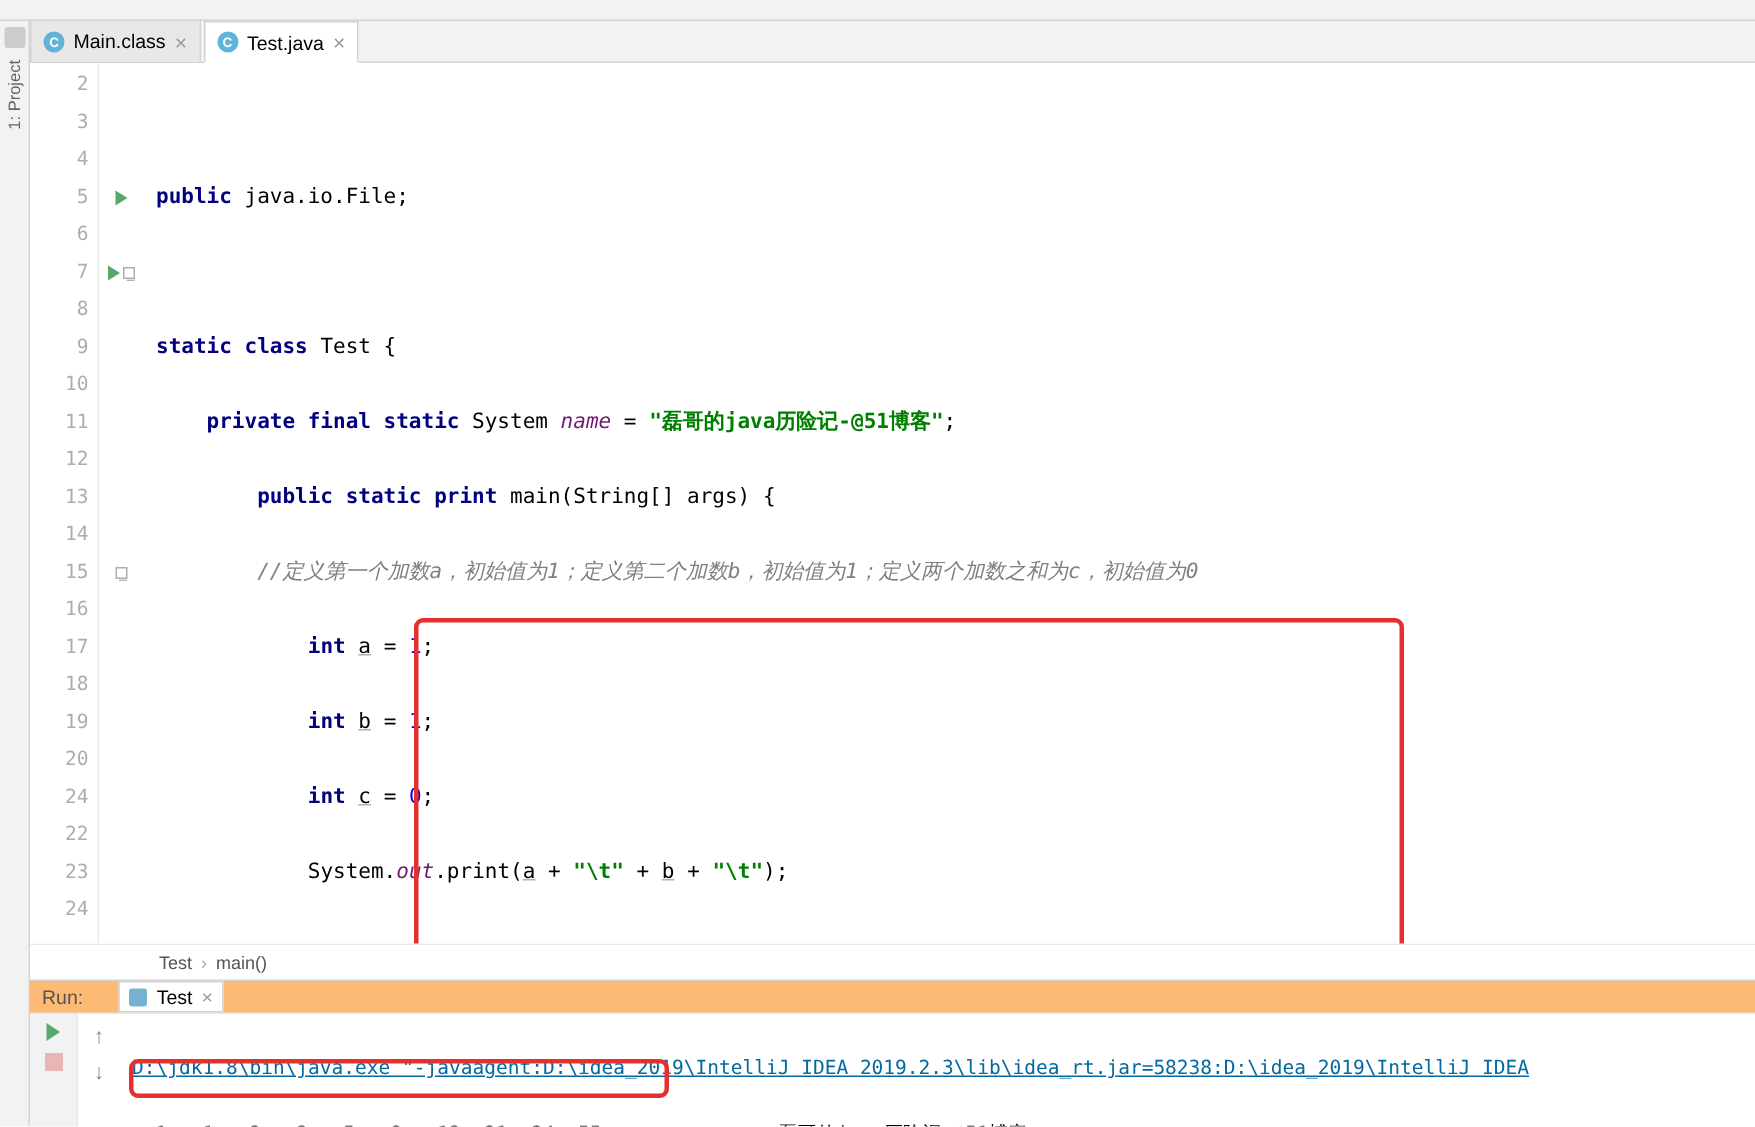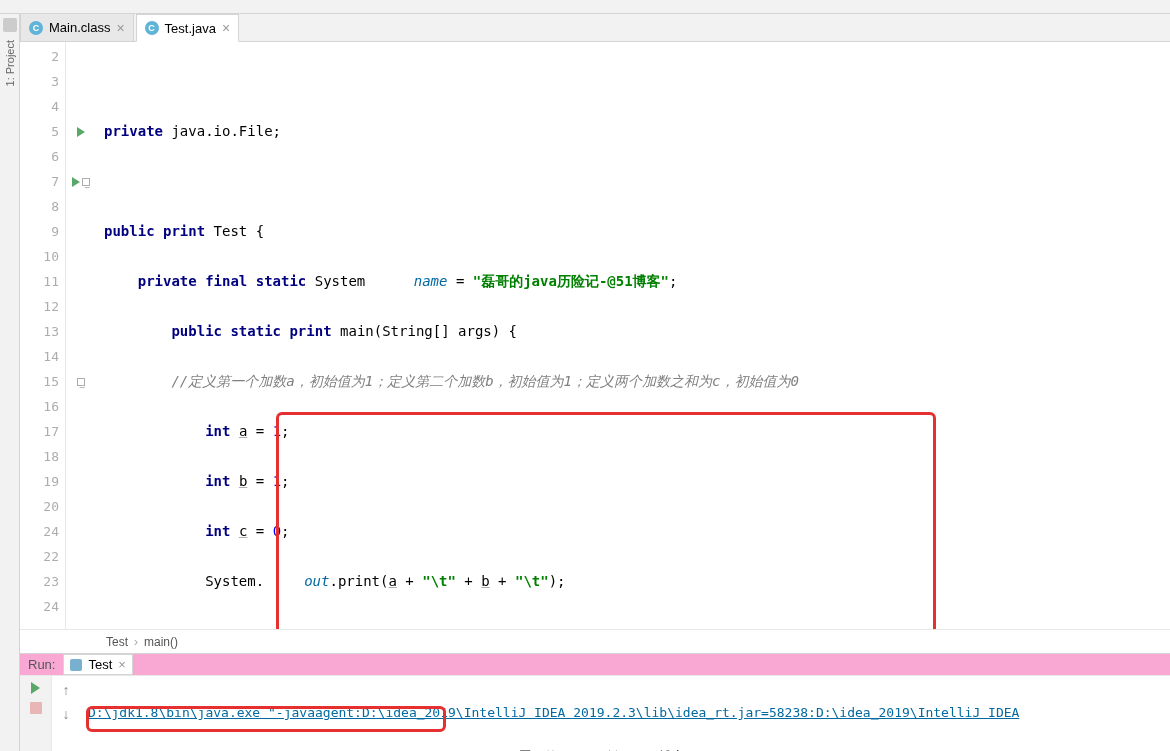--- a/index.html
+++ b/index.html
@@ -23,28 +23,28 @@
 .gutter-icon-slot { height: 25px; display: flex; align-items: center; justify-content: center; gap: 2px; }
 .run-icon { width: 0; height: 0; border-top: 5px solid transparent; border-bottom: 5px solid transparent; border-left: 8px solid #59a869; }
 .fold-icon { width: 8px; height: 8px; border: 1px solid #adadad; position: relative; }
 .fold-icon::before { content: "−"; position: absolute; top: -4px; left: 1px; color: #adadad; font-size: 10px; }
 .code { flex: 1; font-family: "Consolas", monospace; font-size: 14px; line-height: 25px; padding-top: 2px; white-space: pre; position: relative; padding-left: 8px; }
 .code-line { height: 25px; }
 .kw { color: #000080; font-weight: bold; }
 .str { color: #008000; font-weight: bold; }
 .cmt { color: #808080; font-style: italic; }
 .num { color: #0000ff; }
-.field-italic { font-style: italic; color: #0369a1; margin-left: 40px; }
+.field-italic { font-style: italic; color: #701a75; }
 .underline { text-decoration: underline; text-decoration-color: #b0b0b0; }
 .highlight-box { position: absolute; border: 3px solid #e63030; border-radius: 6px; pointer-events: none; }
 .box-code { top: 370px; left: 180px; width: 660px; height: 230px; }
 .breadcrumb { height: 24px; background: #fff; border-top: 1px solid #e8e8e8; display: flex; align-items: center; padding-left: 86px; color: #555; font-size: 12px; gap: 6px; }
 .breadcrumb-sep { color: #aaa; }
 .run-panel { border-top: 1px solid #d4d4d4; background: #fff; height: 98px; display: flex; flex-direction: column; }
-.run-header { height: 24px; display: flex; align-items: center; padding: 0 8px; gap: 8px; background: #f9a8d4; border-bottom: 1px solid #e8e8e8; }
+.run-header { height: 24px; display: flex; align-items: center; padding: 0 8px; gap: 24px; background: #fdba74; border-bottom: 1px solid #e8e8e8; }
 .run-header-label { color: #555; }
 .run-tab { display: flex; align-items: center; gap: 6px; padding: 2px 6px; background: #fff; border: 1px solid #d4d4d4; }
 .run-tab-icon { width: 12px; height: 12px; background: #78b0d0; border-radius: 2px; }
 .run-tab-close { color: #999; cursor: pointer; }
 .run-body { flex: 1; display: flex; }
 .run-toolbar { width: 32px; background: #f2f2f2; display: flex; flex-direction: column; align-items: center; padding-top: 6px; gap: 8px; border-right: 1px solid #e8e8e8; }
 .run-toolbar2 { width: 28px; display: flex; flex-direction: column; align-items: center; padding-top: 6px; gap: 8px; }
 .run-play { width: 0; height: 0; border-top: 6px solid transparent; border-bottom: 6px solid transparent; border-left: 9px solid #59a869; cursor: pointer; }
 .run-stop { width: 12px; height: 12px; background: #db5c5c; cursor: pointer; opacity: 0.4; }
 .run-arrow { color: #888; font-size: 14px; }
@@ -122,23 +122,23 @@
           <div class="gutter-icon-slot"></div>
           <div class="gutter-icon-slot"></div>
           <div class="gutter-icon-slot"></div>
           <div class="gutter-icon-slot"></div>
           <div class="gutter-icon-slot">
               <span class="fold-icon"></span>
             </div>
         </div>
         <div class="code">
 <div class="code-line"></div>
-<div class="code-line"><span class="kw">private</span><span> java.io.File;</span></div>
+<div class="code-line"><span class="kw">public</span><span> java.io.File;</span></div>
 <div class="code-line"></div>
-<div class="code-line"><span class="kw">public print</span><span> Test {</span></div>
+<div class="code-line"><span class="kw">static class</span><span> Test {</span></div>
 <div class="code-line">    <span class="kw">private final static</span><span> System </span><span class="field-italic">name</span><span> = </span><span class="str">"磊哥的java历险记-@51博客"</span><span>;</span></div>
 <div class="code-line">        <span class="kw">public static print</span><span> main(String[] args) {</span></div>
 <div class="code-line">        <span class="cmt">//定义第一个加数a，初始值为1；定义第二个加数b，初始值为1；定义两个加数之和为c，初始值为0</span></div>
 <div class="code-line">            <span class="kw">int</span> <span class="underline">a</span><span> = </span><span class="num">1</span><span>;</span></div>
 <div class="code-line">            <span class="kw">int</span> <span class="underline">b</span><span> = </span><span class="num">1</span><span>;</span></div>
 <div class="code-line">            <span class="kw">int</span> <span class="underline">c</span><span> = </span><span class="num">0</span><span>;</span></div>
 <div class="code-line">            <span>System.</span><span class="field-italic">out</span><span>.print(</span><span class="underline">a</span><span> + </span><span class="str">"\t"</span><span> + </span><span class="underline">b</span><span> + </span><span class="str">"\t"</span><span>);</span></div>
 
 
 

